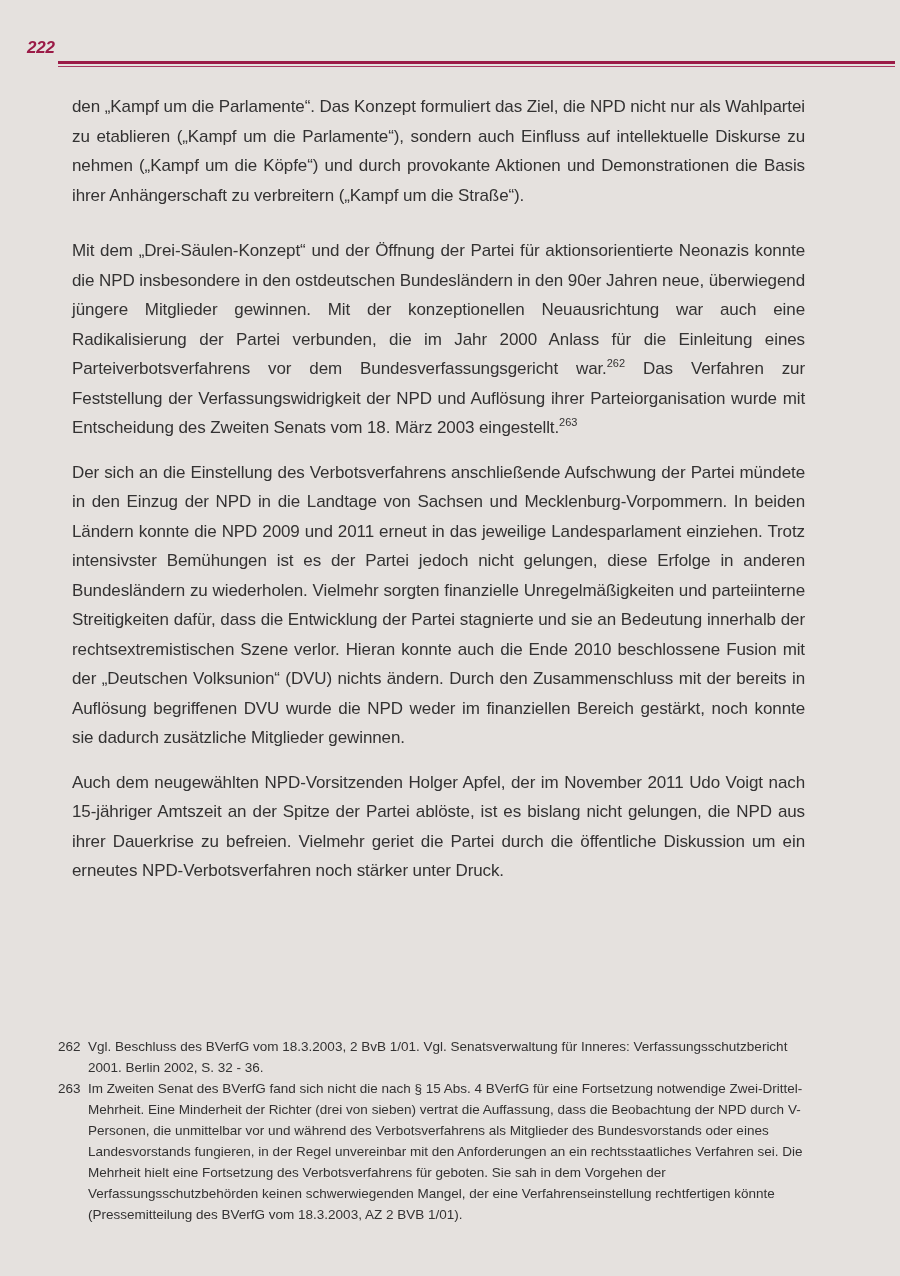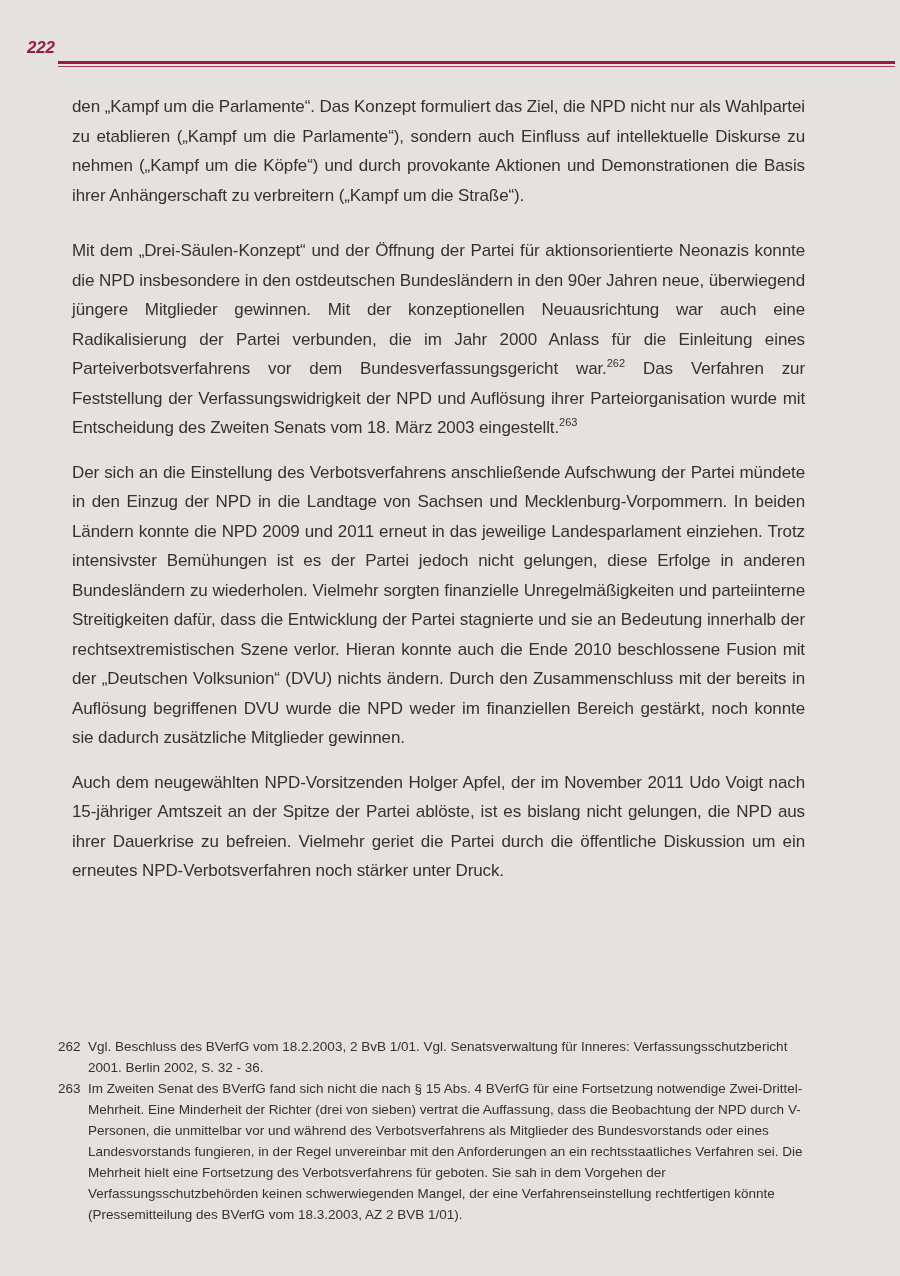--- a/index.html
+++ b/index.html
@@ -116,21 +116,21 @@
   <div class="body-copy" id="body-copy">
       <p class="gap-large">den „Kampf um die Parlamente“. Das Konzept formuliert das Ziel, die NPD nicht nur als Wahlpartei zu etablieren („Kampf um die Parlamente“), sondern auch Einfluss auf intellektuelle Diskurse zu nehmen („Kampf um die Köpfe“) und durch provokante Aktionen und Demonstrationen die Basis ihrer Anhängerschaft zu verbreitern („Kampf um die Straße“).</p>
       <p>Mit dem „Drei-Säulen-Konzept“ und der Öffnung der Partei für aktionsorientierte Neonazis konnte die NPD insbesondere in den ostdeutschen Bundesländern in den 90er Jahren neue, überwiegend jüngere Mitglieder gewinnen. Mit der konzeptionellen Neuausrichtung war auch eine Radikalisierung der Partei verbunden, die im Jahr 2000 Anlass für die Einleitung eines Parteiverbotsverfahrens vor dem Bundesverfassungsgericht war.<sup class="fn-ref">262</sup> Das Verfahren zur Feststellung der Verfassungswidrigkeit der NPD und Auflösung ihrer Parteiorganisation wurde mit Entscheidung des Zweiten Senats vom 18. März 2003 eingestellt.<sup class="fn-ref">263</sup></p>
       <p>Der sich an die Einstellung des Verbotsverfahrens anschließende Aufschwung der Partei mündete in den Einzug der NPD in die Landtage von Sachsen und Mecklenburg-Vorpommern. In beiden Ländern konnte die NPD 2009 und 2011 erneut in das jeweilige Landesparlament einziehen. Trotz intensivster Bemühungen ist es der Partei jedoch nicht gelungen, diese Erfolge in anderen Bundesländern zu wiederholen. Vielmehr sorgten finanzielle Unregelmäßigkeiten und parteiinterne Streitigkeiten dafür, dass die Entwicklung der Partei stagnierte und sie an Bedeutung innerhalb der rechtsextremistischen Szene verlor. Hieran konnte auch die Ende 2010 beschlossene Fusion mit der „Deutschen Volksunion“ (DVU) nichts ändern. Durch den Zusammenschluss mit der bereits in Auflösung begriffenen DVU wurde die NPD weder im finanziellen Bereich gestärkt, noch konnte sie dadurch zusätzliche Mitglieder gewinnen.</p>
       <p>Auch dem neugewählten NPD-Vorsitzenden Holger Apfel, der im November 2011 Udo Voigt nach 15-jähriger Amtszeit an der Spitze der Partei ablöste, ist es bislang nicht gelungen, die NPD aus ihrer Dauerkrise zu befreien. Vielmehr geriet die Partei durch die öffentliche Diskussion um ein erneutes NPD-Verbotsverfahren noch stärker unter Druck.</p>
     </div>
 
   <div class="footnotes" id="footnotes">
   <div class="footnote">
     <span class="fn-num">262</span>
-    <span class="fn-text">Vgl. Beschluss des BVerfG vom 18.2.2003, 2 BvB 1/01. Vgl. Senatsverwaltung für Inneres: Verfassungsschutzbericht 2001. Berlin 2002, S. 32 - 36.</span>
+    <span class="fn-text">Vgl. Beschluss des BVerfG vom 18.3.2003, 2 BvB 1/01. Vgl. Senatsverwaltung für Inneres: Verfassungsschutzbericht 2001. Berlin 2002, S. 32 - 36.</span>
   </div>
 
   <div class="footnote">
     <span class="fn-num">263</span>
     <span class="fn-text">Im Zweiten Senat des BVerfG fand sich nicht die nach § 15 Abs. 4 BVerfG für eine Fortsetzung notwendige Zwei-Drittel-Mehrheit. Eine Minderheit der Richter (drei von sieben) vertrat die Auffassung, dass die Beobachtung der NPD durch V-Personen, die unmittelbar vor und während des Verbotsverfahrens als Mitglieder des Bundesvorstands oder eines Landesvorstands fungieren, in der Regel unvereinbar mit den Anforderungen an ein rechtsstaatliches Verfahren sei. Die Mehrheit hielt eine Fortsetzung des Verbotsverfahrens für geboten. Sie sah in dem Vorgehen der Verfassungsschutzbehörden keinen schwerwiegenden Mangel, der eine Verfahrenseinstellung rechtfertigen könnte (Pressemitteilung des BVerfG vom 18.3.2003, AZ 2 BVB 1/01).</span>
   </div>
 </div>
 
 </div>
 

